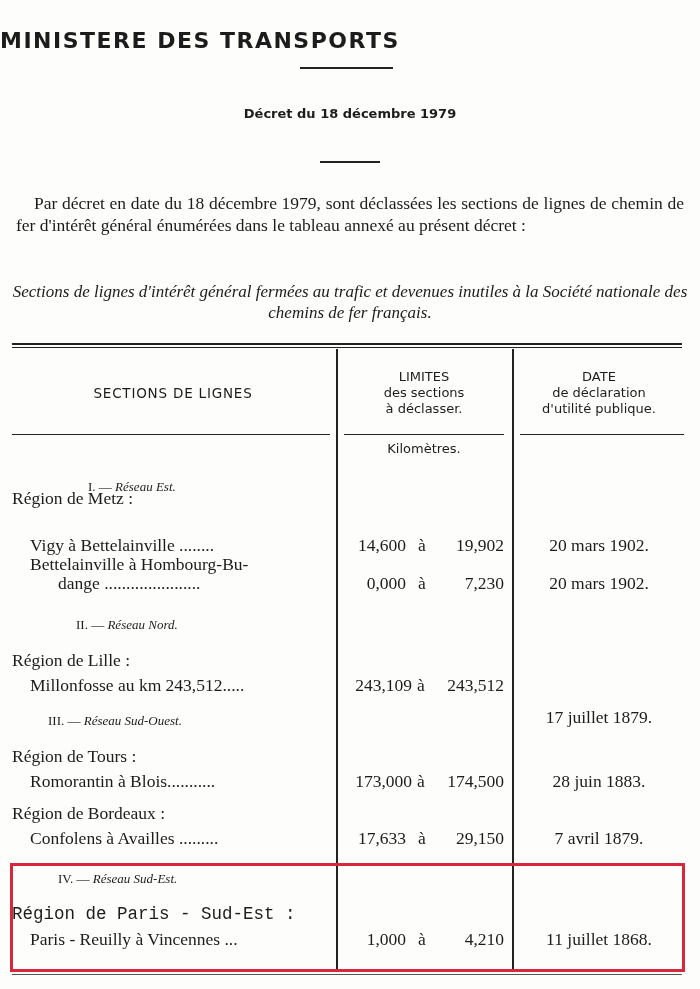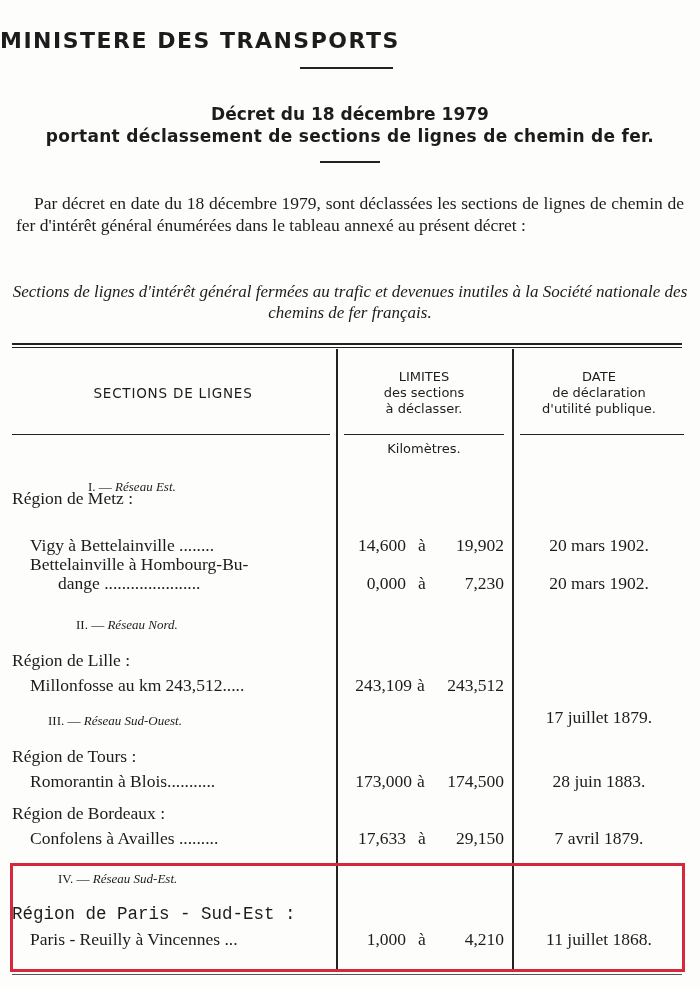--- a/index.html
+++ b/index.html
@@ -1,21 +1,21 @@
 <!DOCTYPE html>
 <html><head>
 <meta charset="utf-8">
 <style>
   html, body { margin:0; padding:0; }
   body { width:700px; height:989px; background:#fdfdfb; position:relative; overflow:hidden; color:#1c1c1c; font-family:"Liberation Serif", serif; }
   .abs { position:absolute; }
   .sans { font-family:"DejaVu Sans", "Liberation Sans", sans-serif; }
   .ministry { left:0; width:700px; top:28px; text-align:left; font-size:22px; letter-spacing:1.5px; font-weight:bold; }
   .rule1 { left:300px; top:67px; width:93px; height:2px; background:#222; }
-  .decree { left:0; width:700px; top:103px; text-align:center; font-size:17px; font-weight:bold; line-height:22px; }
+  .decree { left:0; width:700px; top:103px; text-align:center; font-size:13px; font-weight:bold; line-height:22px; }
   .decree .l2 { letter-spacing:0.3px; }
   .rule2 { left:320px; top:161px; width:60px; height:2px; background:#222; }
   .para { left:16px; width:668px; top:192px; font-size:17.5px; line-height:22px; text-align:justify; }
   .para .indent { display:inline-block; width:18px; }
   .subtitle { left:12px; width:676px; top:281px; font-size:17px; font-style:italic; line-height:21px; text-align:center; }
   .topline1 { left:12px; width:670px; top:343px; height:2px; background:#222; }
   .topline2 { left:12px; width:670px; top:347px; height:1px; background:#222; }
   .vline { width:2px; background:#222; top:349px; height:620px; }
   .v1 { left:336px; }
   .v2 { left:512px; }
@@ -41,21 +41,20 @@
   .botline2 { left:12px; width:670px; top:974px; height:1px; background:#555; }
   .highlight { left:10px; top:863px; width:669px; height:103px; border:3px solid #d6283a; }
 </style>
 </head>
 <body>
 
 <div class="abs ministry sans">MINISTERE DES TRANSPORTS</div>
 <div class="abs rule1"></div>
 <div class="abs decree sans">
   <div>Décret du 18 décembre 1979</div>
-  <div class="l2">portant déclassement de sections de lignes de chemin de fer.</div>
 </div>
 <div class="abs rule2"></div>
 
 <div class="abs para"><span class="indent"></span><span>Par décret en date du 18 décembre 1979, sont déclassées les sections de lignes de chemin de fer d'intérêt général énumérées dans le tableau annexé au présent décret :</span></div>
 <div class="abs subtitle">Sections de lignes d'intérêt général fermées au trafic et devenues inutiles à la Société nationale des chemins de fer français.</div>
 
 <div class="abs topline1"></div>
 <div class="abs topline2"></div>
 <div class="abs vline v1"></div>
 <div class="abs vline v2"></div>

